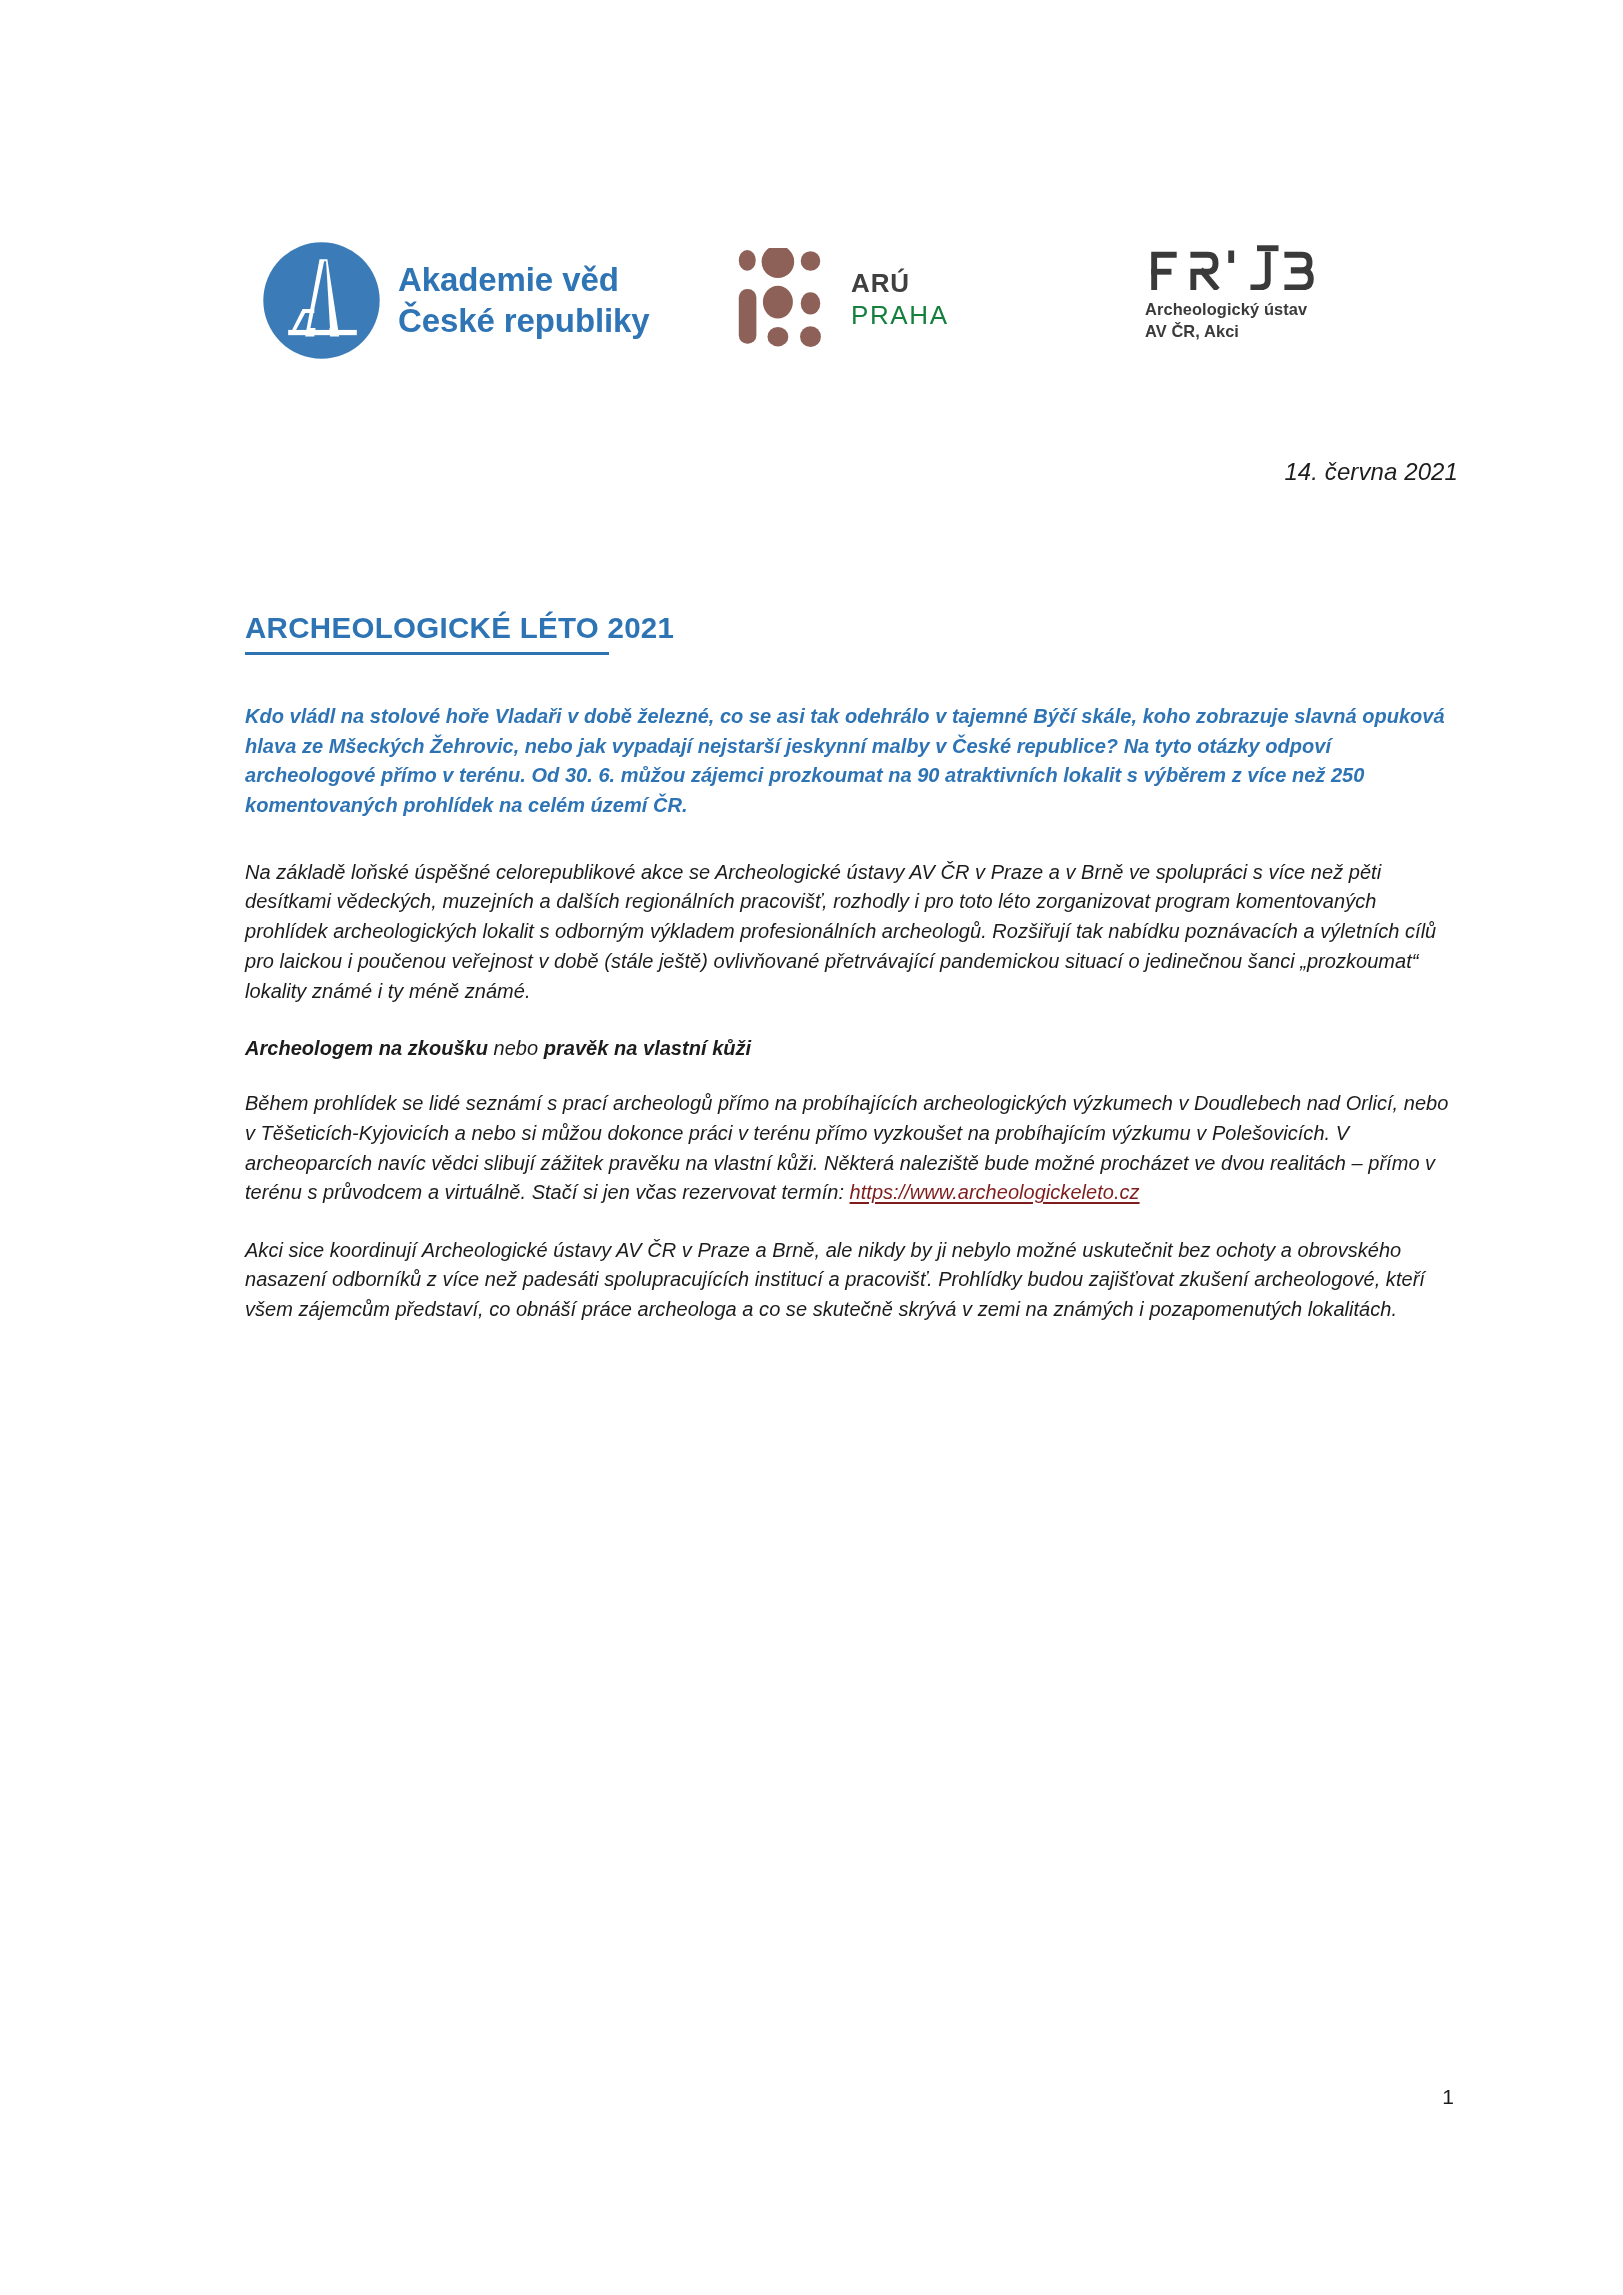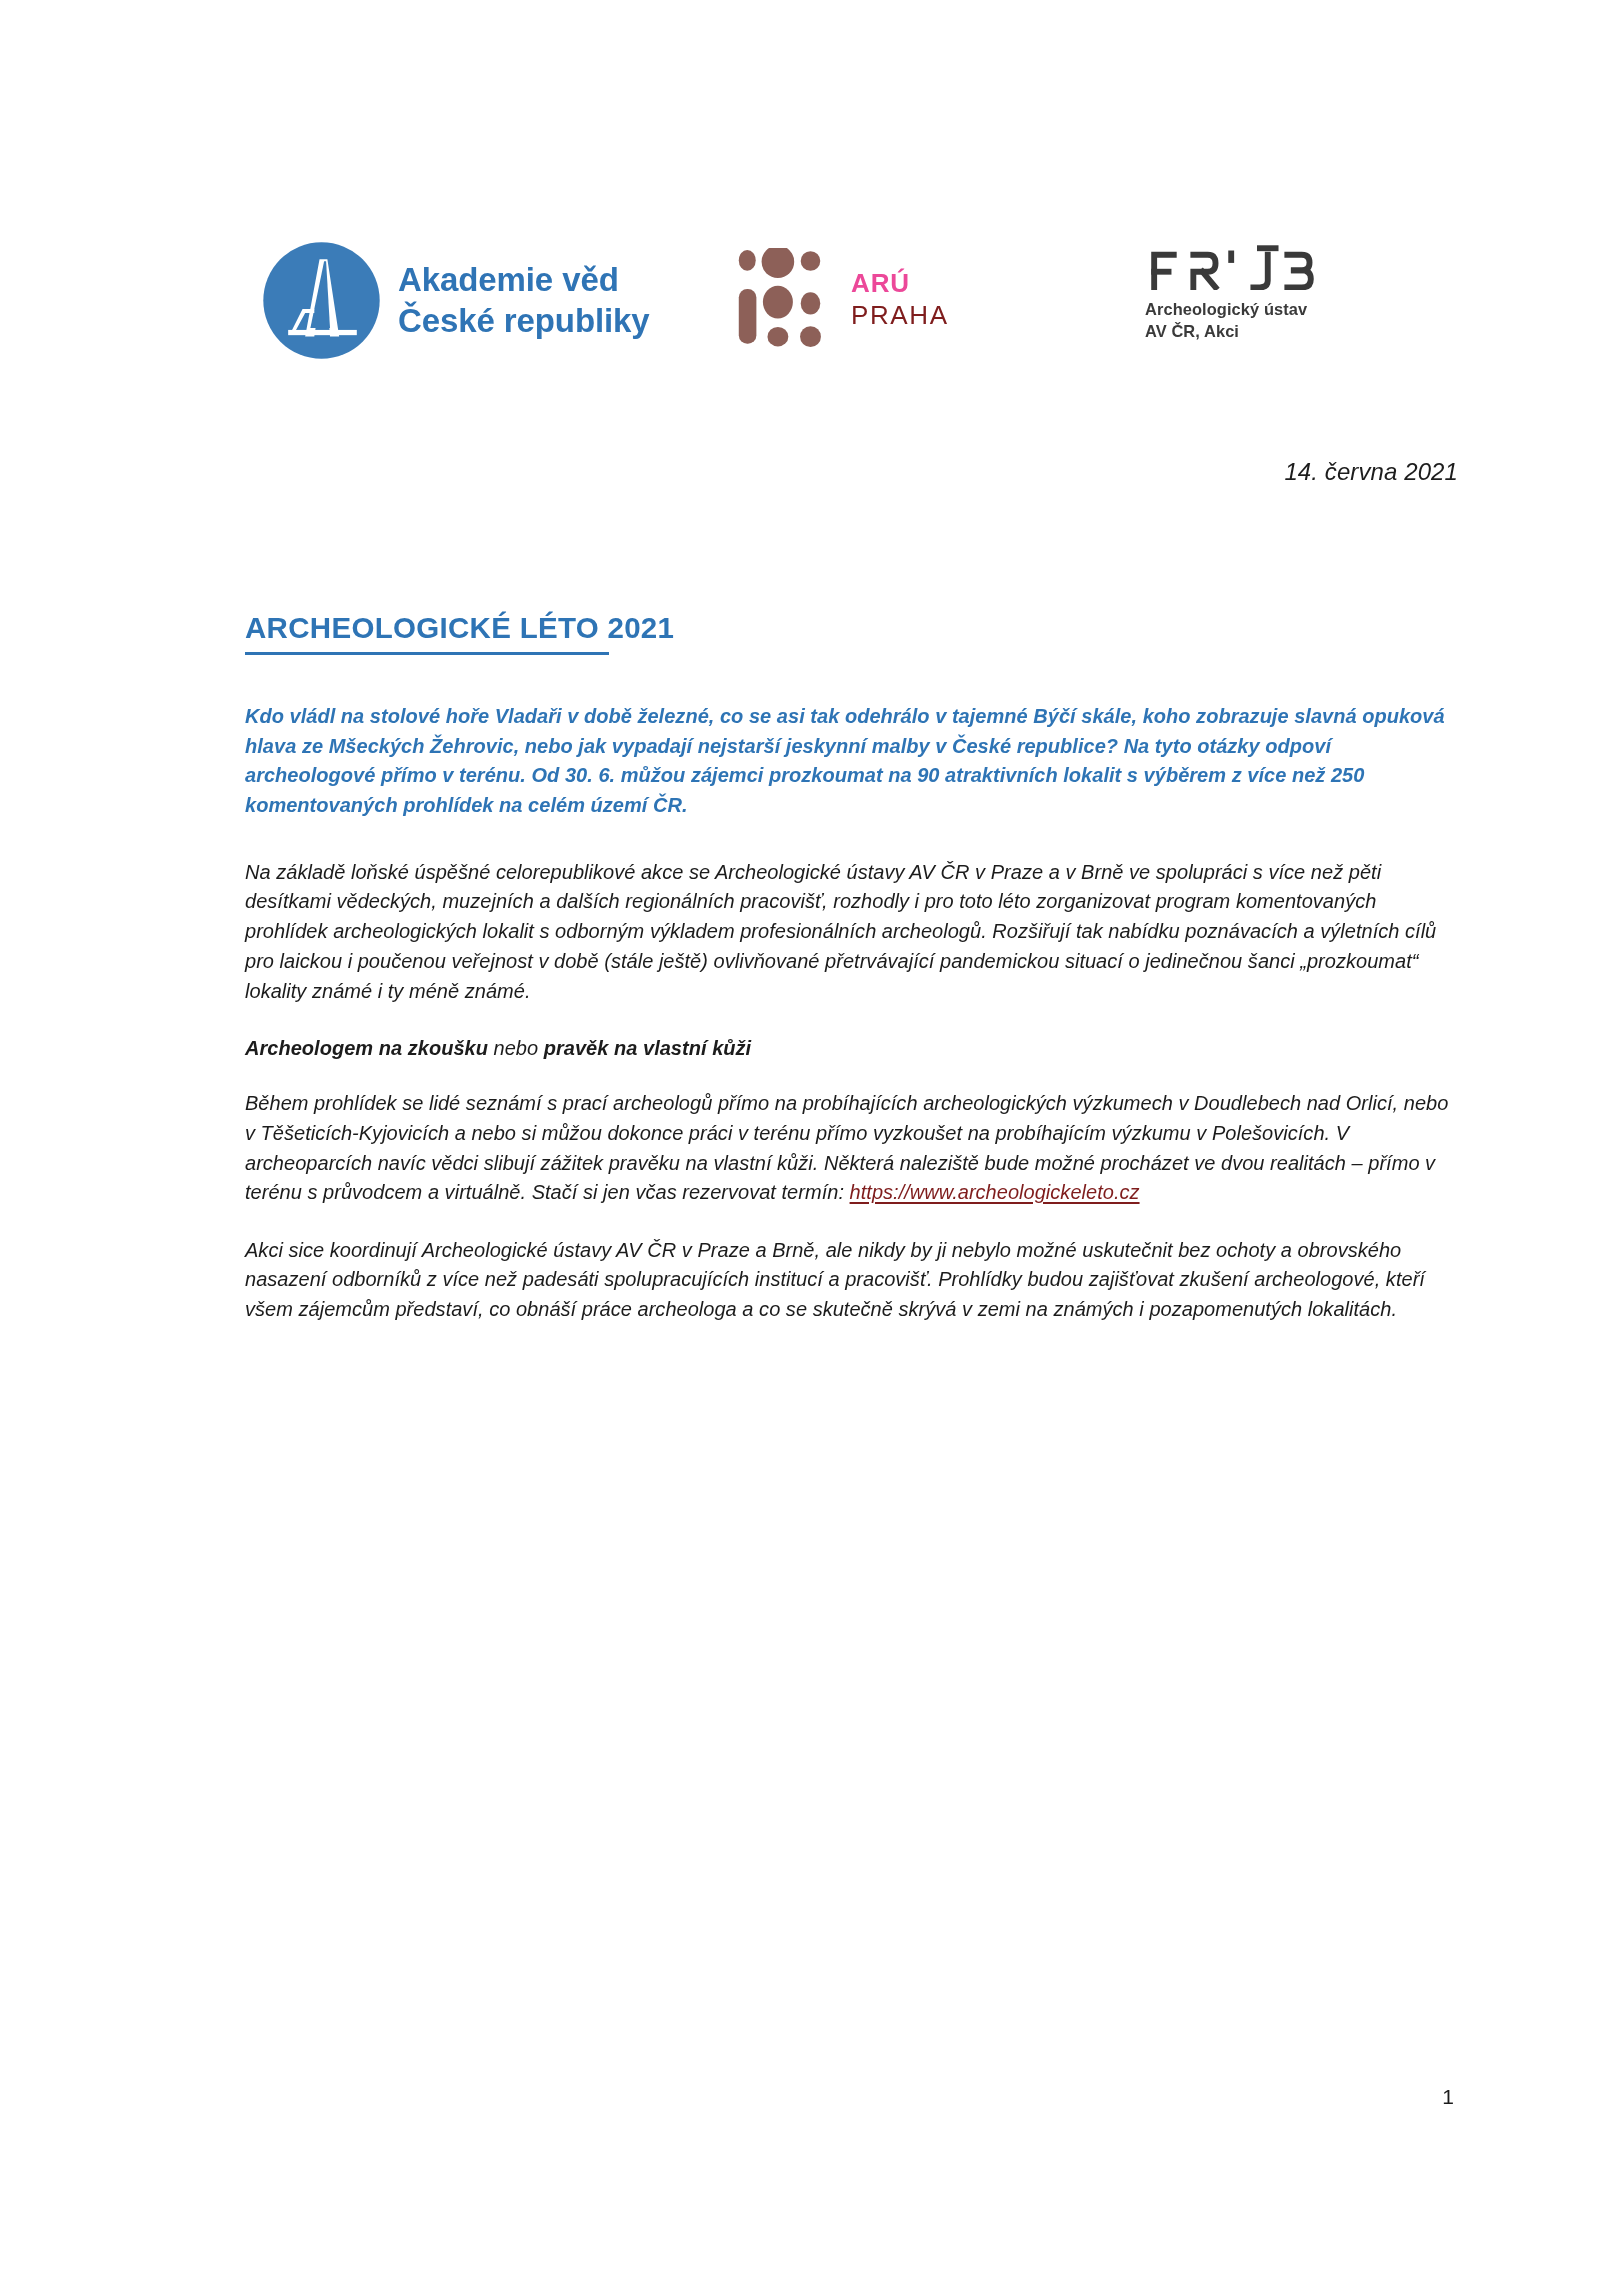--- a/index.html
+++ b/index.html
@@ -72,28 +72,28 @@
   }
   .aru-words {
     line-height: 1.26;
     white-space: nowrap;
   }
   .aru-words .w1 {
     display: block;
     font-size: 26px;
     font-weight: 700;
     letter-spacing: 0.9px;
-    color: #ec4899;
+    color: #404040;
   }
   .aru-words .w2 {
     display: block;
     font-size: 26px;
     font-weight: 400;
     letter-spacing: 1.6px;
-    color: #7f1d1d;
+    color: #15803d;
   }
 
   
   .arub-logo {
     position: absolute;
     left: 1106px;
     top: 6.5px;
   }
   .arub-mark { display: block; width: 175px; height: 47px; }
   .arub-sub {

